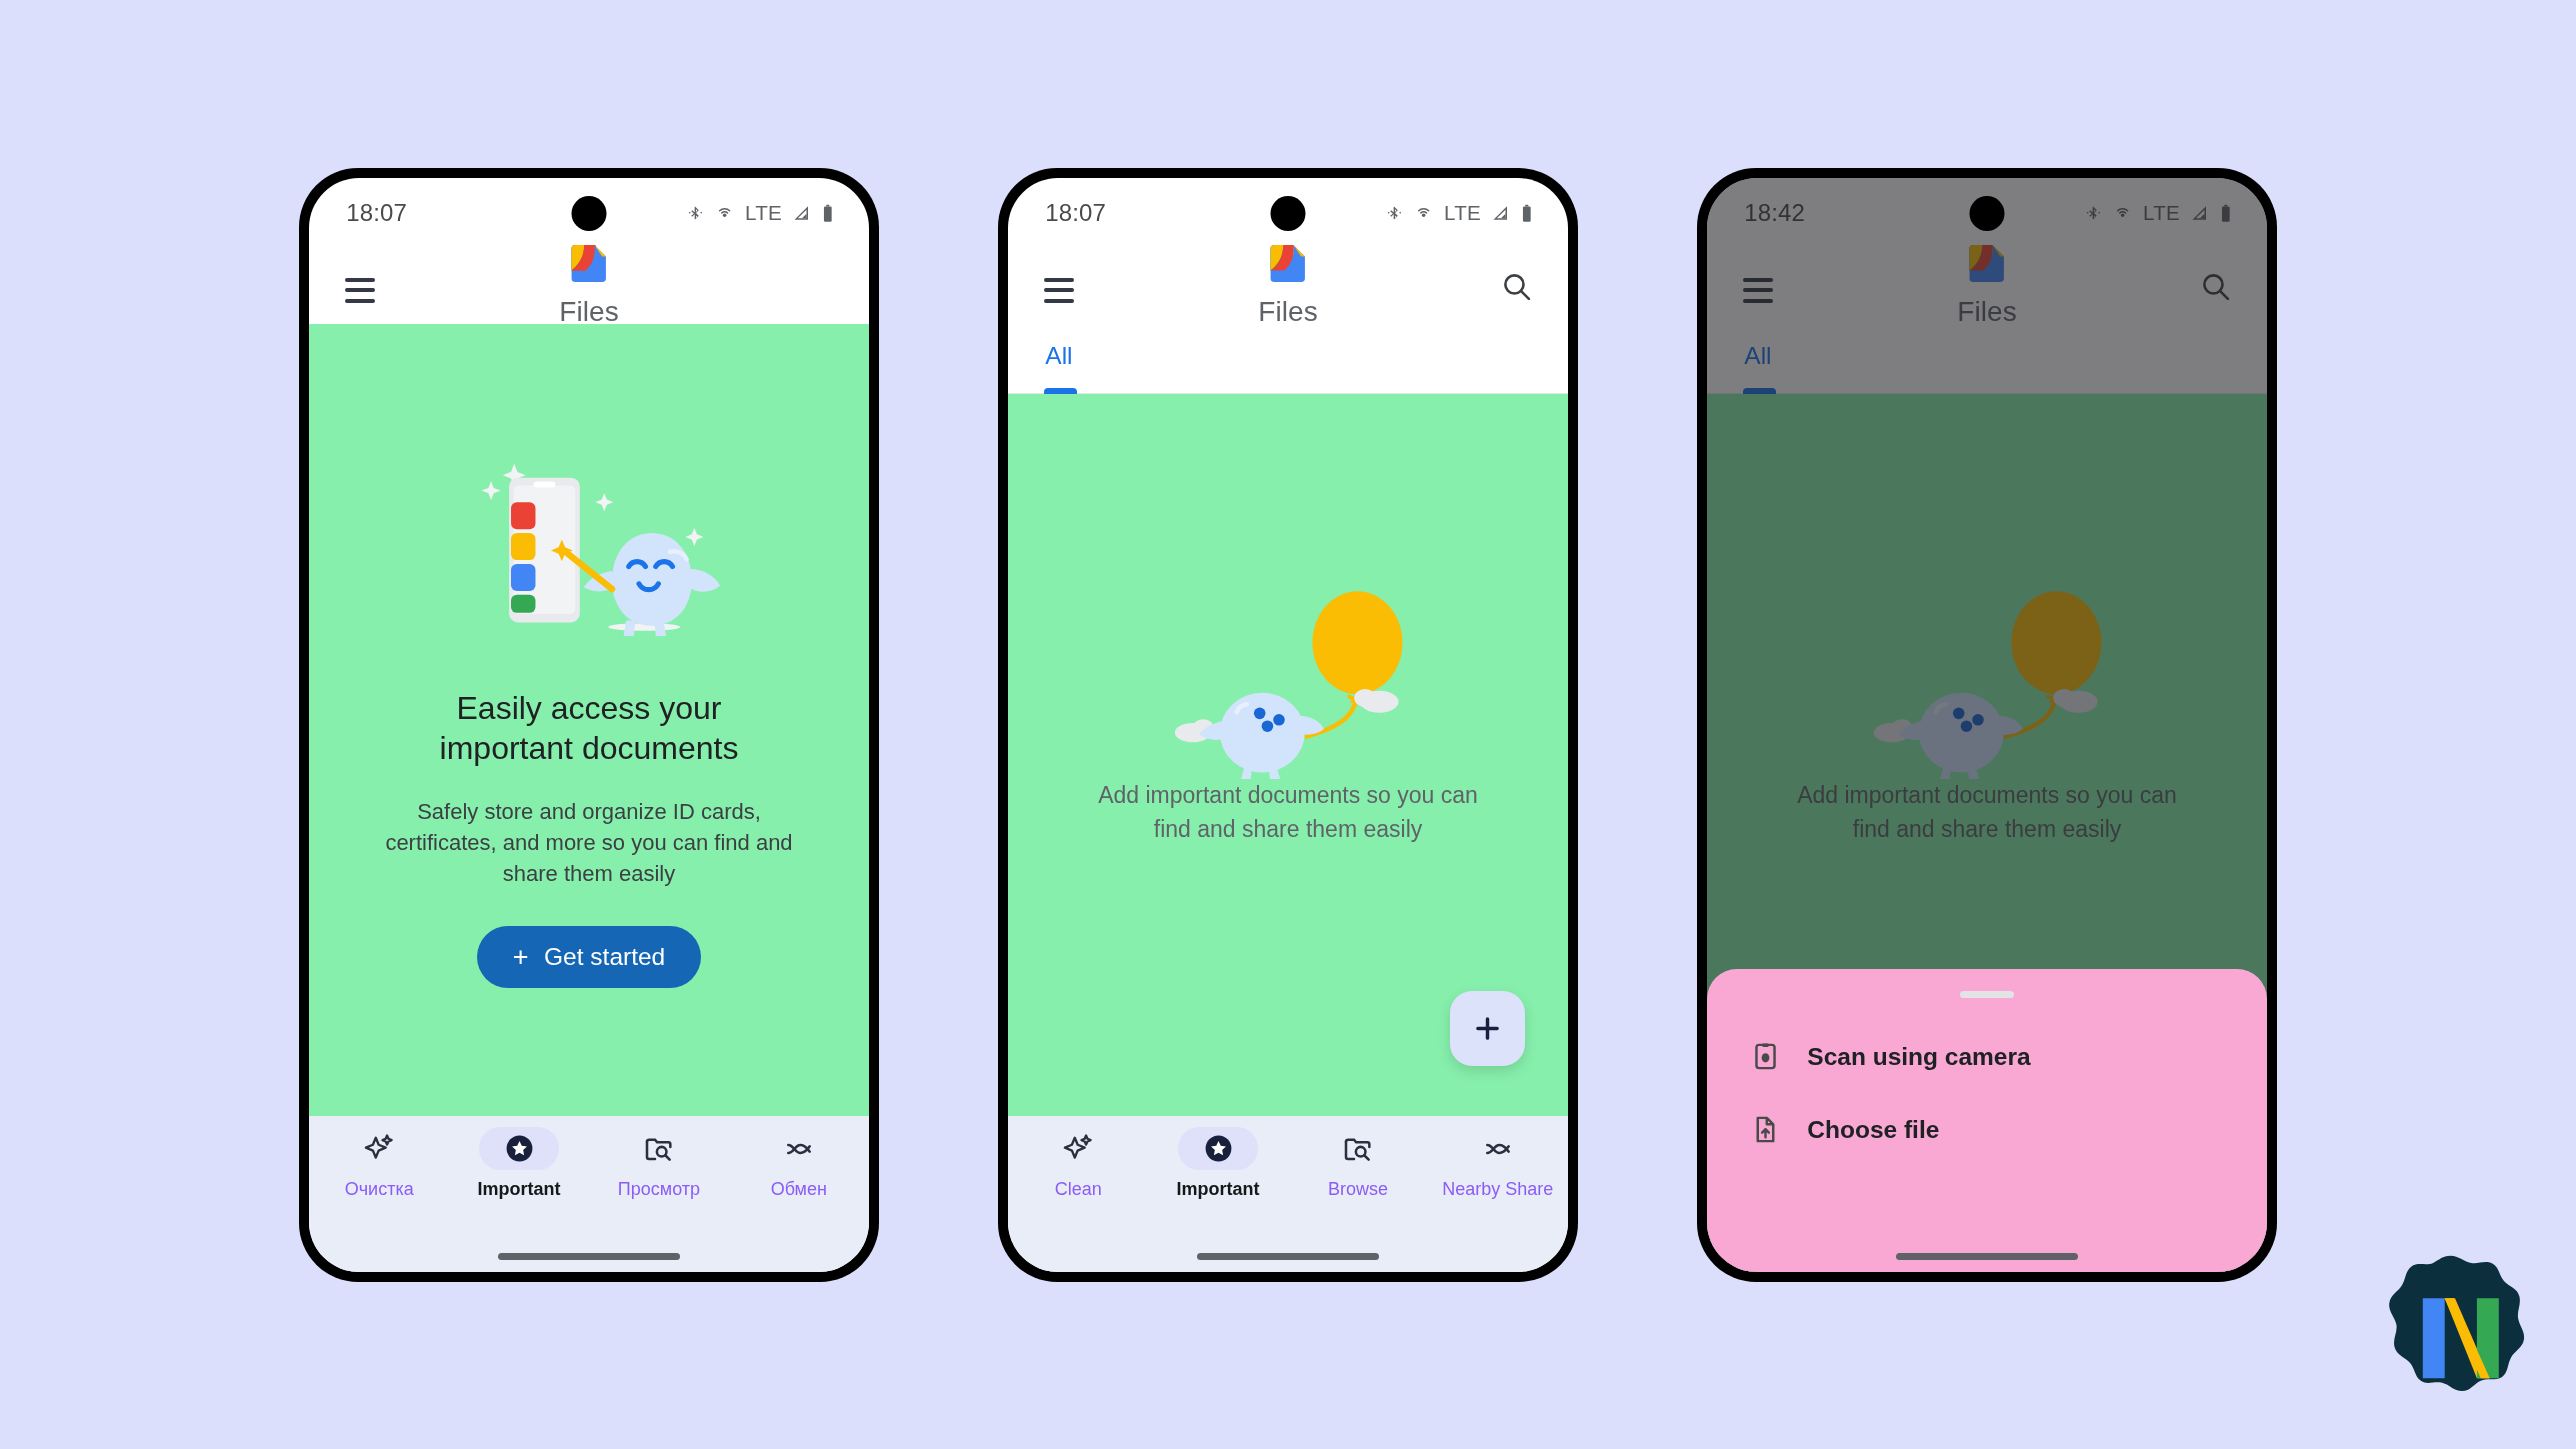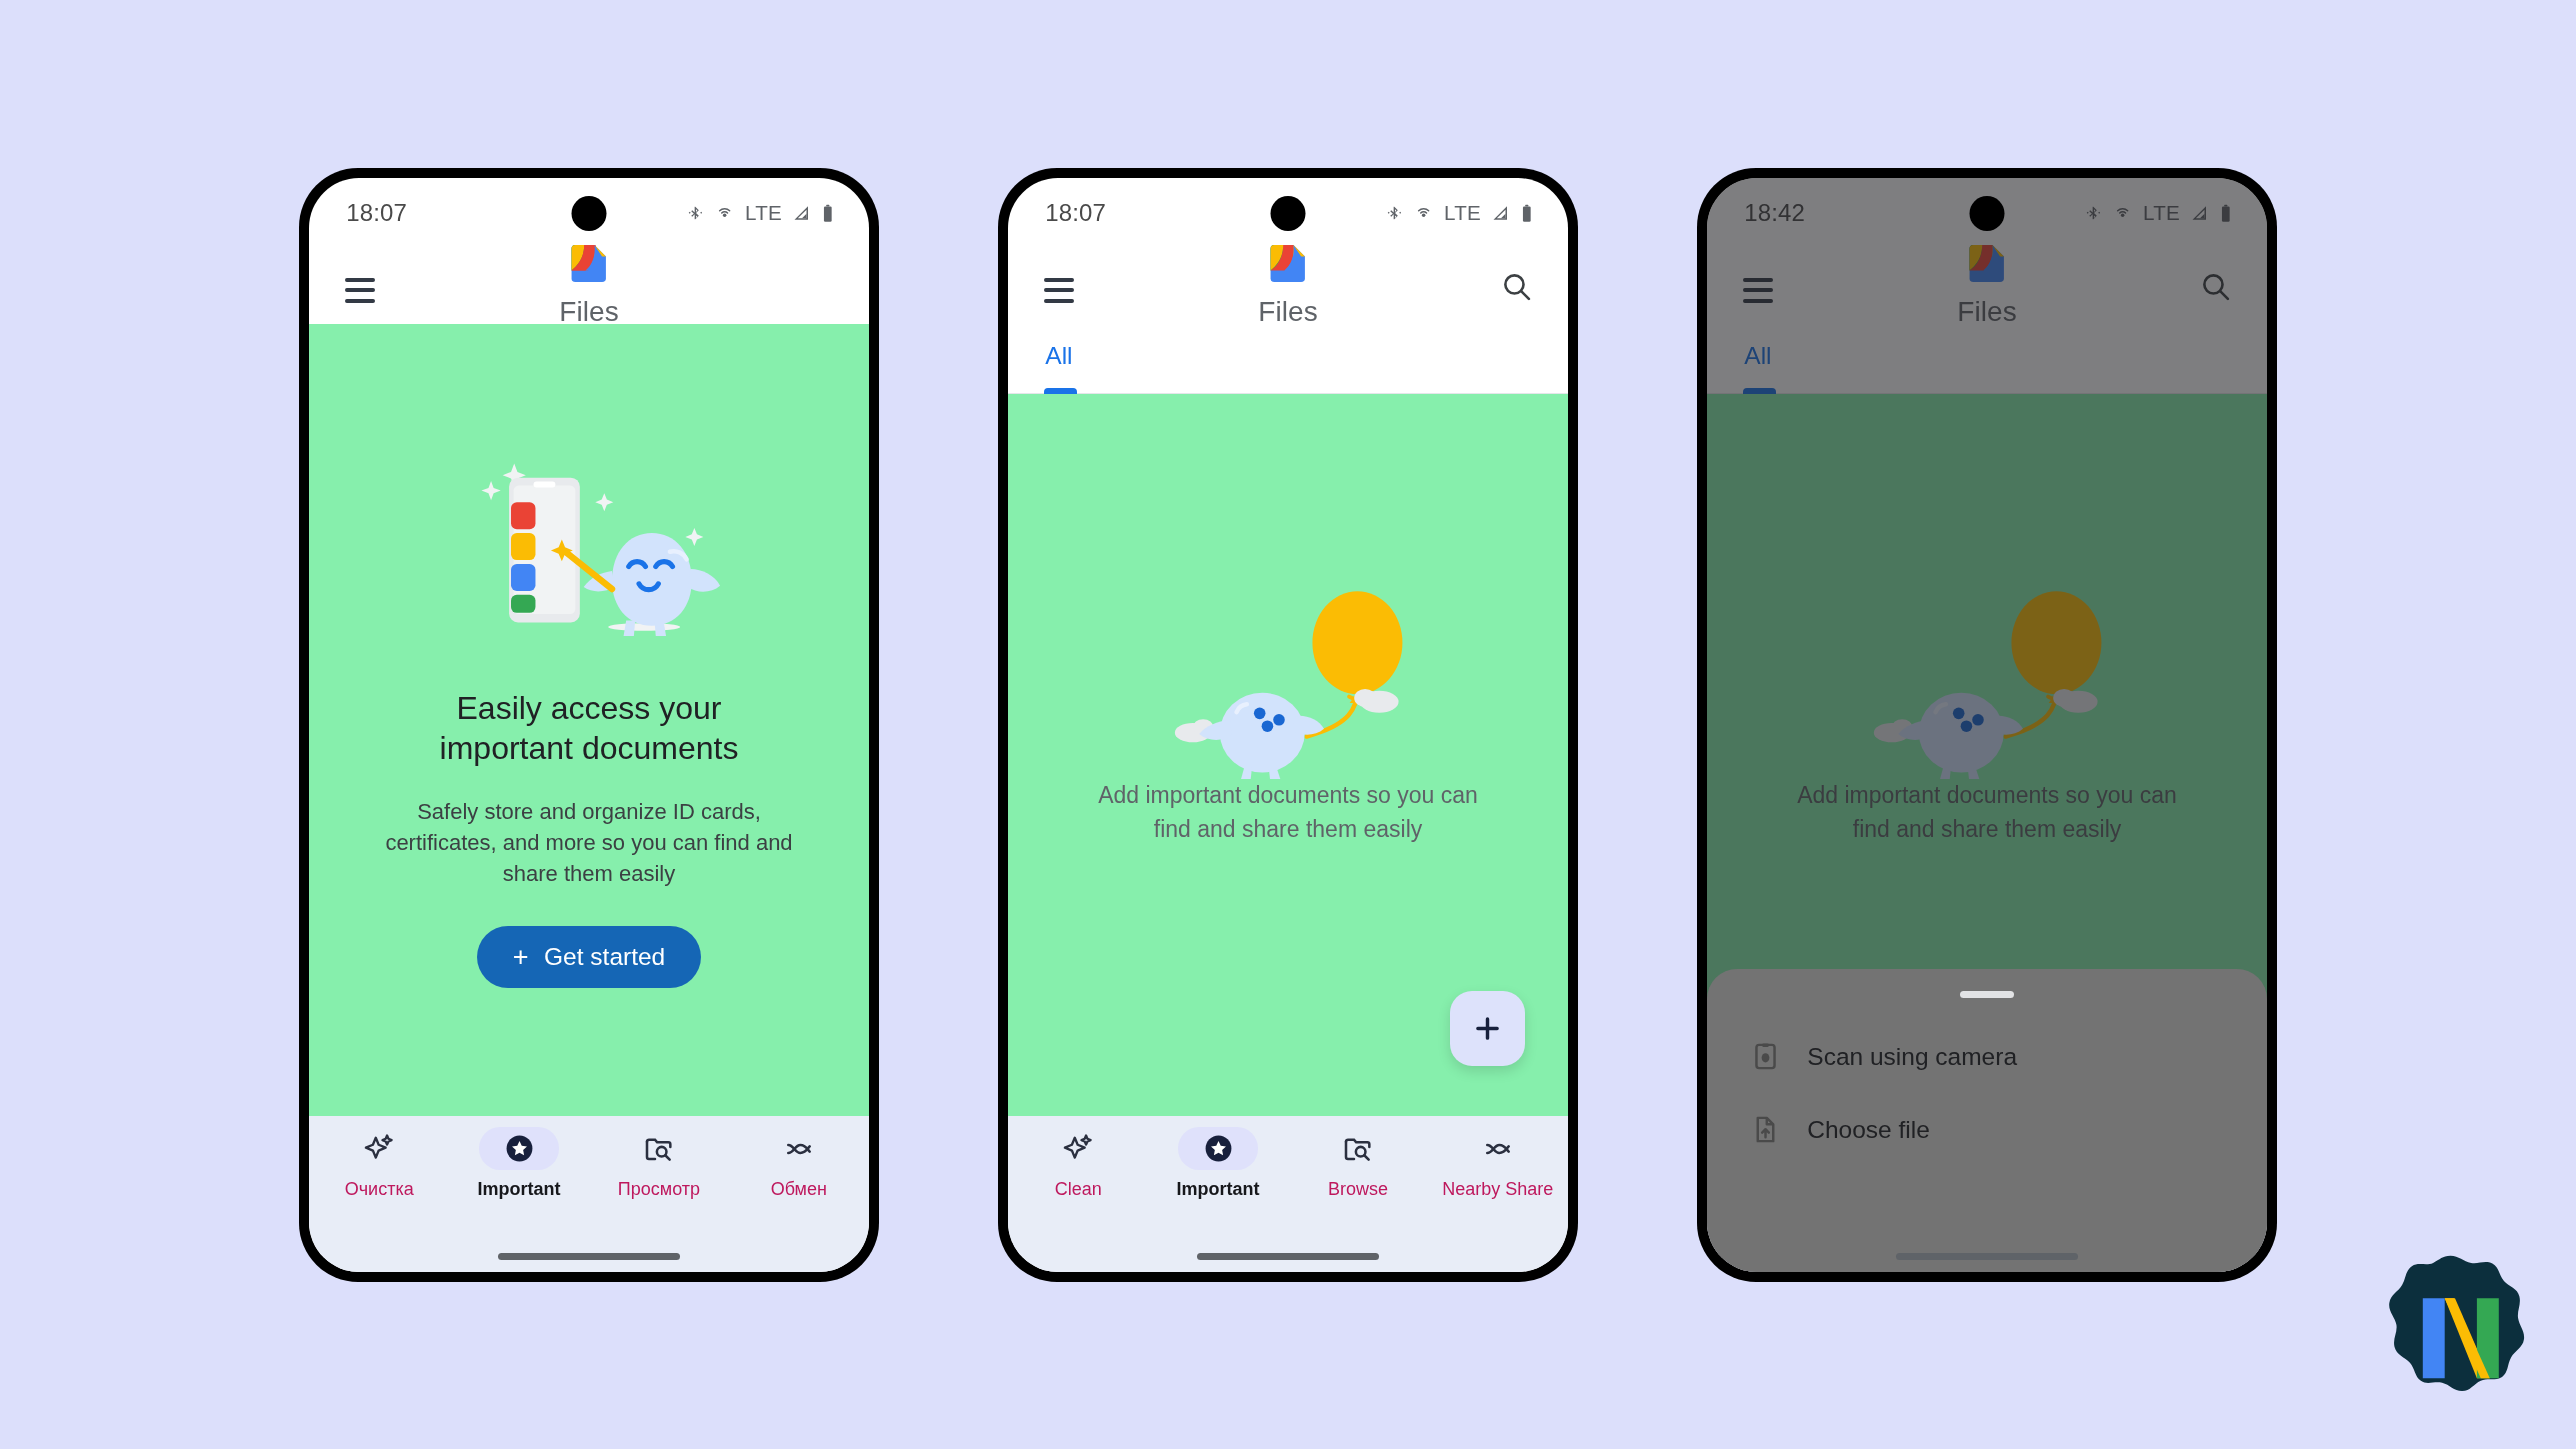--- a/index.html
+++ b/index.html
@@ -221,45 +221,46 @@
     align-items: center;
     gap: 9px;
     cursor: pointer;
   }
   .navicon {
     width: 80px; height: 43px;
     border-radius: 21px;
     display: flex; align-items: center; justify-content: center;
   }
   .navitem.active .navicon { background: #dfe1fb; }
-  .navlabel { font-size: 18px; color: #be185d; }
+  .navlabel { font-size: 18px; color: #8b5cf6; }
   .navitem.active .navlabel { font-weight: 700; color: #17181c; }
 
   .homebar-area {
     flex: 0 0 auto;
     height: 30px;
     background: #e8edf7;
     display: flex; align-items: center; justify-content: center;
   }
   .homebar { width: 182px; height: 7px; border-radius: 3.9px; background: #5f6368; }
 
   
   .scrim {
     position: absolute; inset: 0;
     background: rgba(32,33,36,.58);
     z-index: 5;
   }
   .sheet {
     position: absolute;
     left: 0; right: 0; bottom: 0;
-    background: #737373;
+    background: #f9a8d4;
     border-radius: 30px 30px 0 0;
     z-index: 6;
     padding: 22px 0 0 0;
     height: 303px;
+    font-weight: bold;
   }
   .sheet-handle {
     width: 54px; height: 7.7px; border-radius: 3.9px;
     background: #e2e3e5;
     margin: 0 auto 22px auto;
   }
   .sheet-item {
     display: flex;
     align-items: center;
     gap: 26px;

